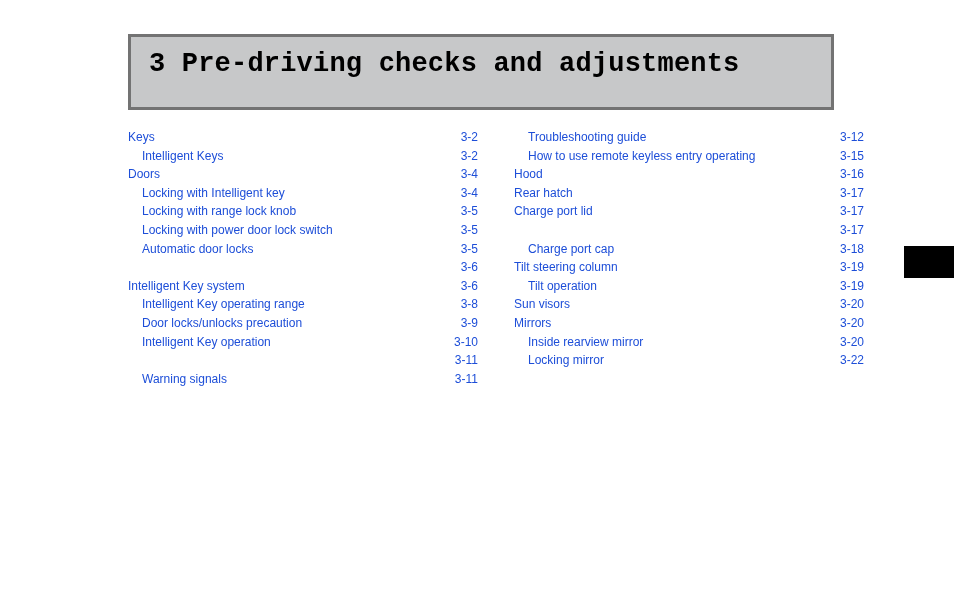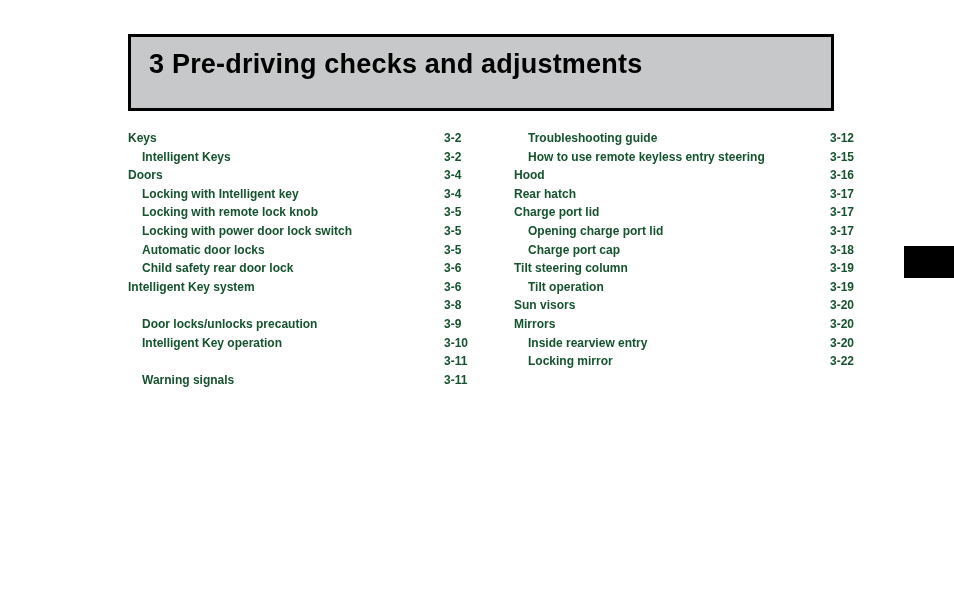--- a/index.html
+++ b/index.html
@@ -7,36 +7,36 @@
       width: 954px;
       height: 605px;
       background: #fff;
       font-family: Arial, Helvetica, sans-serif;
       position: relative;
       padding: 34px 0 0 0;
     }
     .title-banner {
       margin: 0 120px 0 128px;
       background: #c7c8c9;
-      border: 3px solid #000000;
+      border: 3px solid #737373;
       padding: 12px 18px 28px 18px;
+      font-family: Liberation Mono, monospace;
     }
     .title-banner h1 {
       font-size: 27px;
       font-weight: bold;
       letter-spacing: 0.2px;
       color: #000;
     }
     .toc-container {
       display: flex;
       margin: 18px 90px 0 128px;
       gap: 36px;
       font-size: 12px;
-      color: #14532d;
-      font-weight: bold;
+      color: #1d4ed8;
     }
     .toc-col {
       flex: 1;
       min-width: 0;
     }
     .toc-row {
       display: flex;
       align-items: baseline;
       line-height: 1.55;
       white-space: nowrap;
@@ -53,21 +53,21 @@
     }
     .toc-leader::after {
       content: "...................................................................................................................................................";
       position: absolute;
       left: 0;
       letter-spacing: 1px;
       color: #000;
     }
     .toc-page {
       flex: 0 0 auto;
-      text-align: left;
+      text-align: right;
       min-width: 34px;
     }
     .side-tab {
       position: absolute;
       right: 0;
       top: 246px;
       width: 50px;
       height: 32px;
       background: #000;
     }
@@ -95,45 +95,45 @@
         <span class="toc-label">Doors</span>
         <span class="toc-leader"></span>
         <span class="toc-page">3-4</span>
       </div>
       <div class="toc-row indent-1">
         <span class="toc-label">Locking with Intelligent key</span>
         <span class="toc-leader"></span>
         <span class="toc-page">3-4</span>
       </div>
       <div class="toc-row indent-1">
-        <span class="toc-label">Locking with remote lock knob</span>
+        <span class="toc-label">Locking with range lock knob</span>
         <span class="toc-leader"></span>
         <span class="toc-page">3-5</span>
       </div>
       <div class="toc-row indent-1">
         <span class="toc-label">Locking with power door lock switch</span>
         <span class="toc-leader"></span>
         <span class="toc-page">3-5</span>
       </div>
       <div class="toc-row indent-1">
         <span class="toc-label">Automatic door locks</span>
         <span class="toc-leader"></span>
         <span class="toc-page">3-5</span>
       </div>
       <div class="toc-row indent-1">
-        <span class="toc-label">Child safety rear door lock</span>
         <span class="toc-leader"></span>
         <span class="toc-page">3-6</span>
       </div>
       <div class="toc-row">
         <span class="toc-label">Intelligent Key system</span>
         <span class="toc-leader"></span>
         <span class="toc-page">3-6</span>
       </div>
       <div class="toc-row indent-1">
+        <span class="toc-label">Intelligent Key operating range</span>
         <span class="toc-leader"></span>
         <span class="toc-page">3-8</span>
       </div>
       <div class="toc-row indent-1">
         <span class="toc-label">Door locks/unlocks precaution</span>
         <span class="toc-leader"></span>
         <span class="toc-page">3-9</span>
       </div>
       <div class="toc-row indent-1">
         <span class="toc-label">Intelligent Key operation</span>
@@ -150,41 +150,40 @@
         <span class="toc-page">3-11</span>
       </div>
     </div>
   <div class="toc-col" id="toc-right">
       <div class="toc-row indent-1">
         <span class="toc-label">Troubleshooting guide</span>
         <span class="toc-leader"></span>
         <span class="toc-page">3-12</span>
       </div>
       <div class="toc-row indent-1">
-        <span class="toc-label">How to use remote keyless entry steering</span>
+        <span class="toc-label">How to use remote keyless entry operating</span>
         <span class="toc-leader"></span>
         <span class="toc-page">3-15</span>
       </div>
       <div class="toc-row">
         <span class="toc-label">Hood</span>
         <span class="toc-leader"></span>
         <span class="toc-page">3-16</span>
       </div>
       <div class="toc-row">
         <span class="toc-label">Rear hatch</span>
         <span class="toc-leader"></span>
         <span class="toc-page">3-17</span>
       </div>
       <div class="toc-row">
         <span class="toc-label">Charge port lid</span>
         <span class="toc-leader"></span>
         <span class="toc-page">3-17</span>
       </div>
       <div class="toc-row indent-1">
-        <span class="toc-label">Opening charge port lid</span>
         <span class="toc-leader"></span>
         <span class="toc-page">3-17</span>
       </div>
       <div class="toc-row indent-1">
         <span class="toc-label">Charge port cap</span>
         <span class="toc-leader"></span>
         <span class="toc-page">3-18</span>
       </div>
       <div class="toc-row">
         <span class="toc-label">Tilt steering column</span>
@@ -200,21 +199,21 @@
         <span class="toc-label">Sun visors</span>
         <span class="toc-leader"></span>
         <span class="toc-page">3-20</span>
       </div>
       <div class="toc-row">
         <span class="toc-label">Mirrors</span>
         <span class="toc-leader"></span>
         <span class="toc-page">3-20</span>
       </div>
       <div class="toc-row indent-1">
-        <span class="toc-label">Inside rearview entry</span>
+        <span class="toc-label">Inside rearview mirror</span>
         <span class="toc-leader"></span>
         <span class="toc-page">3-20</span>
       </div>
       <div class="toc-row indent-1">
         <span class="toc-label">Locking mirror</span>
         <span class="toc-leader"></span>
         <span class="toc-page">3-22</span>
       </div>
     </div>
 </div>

